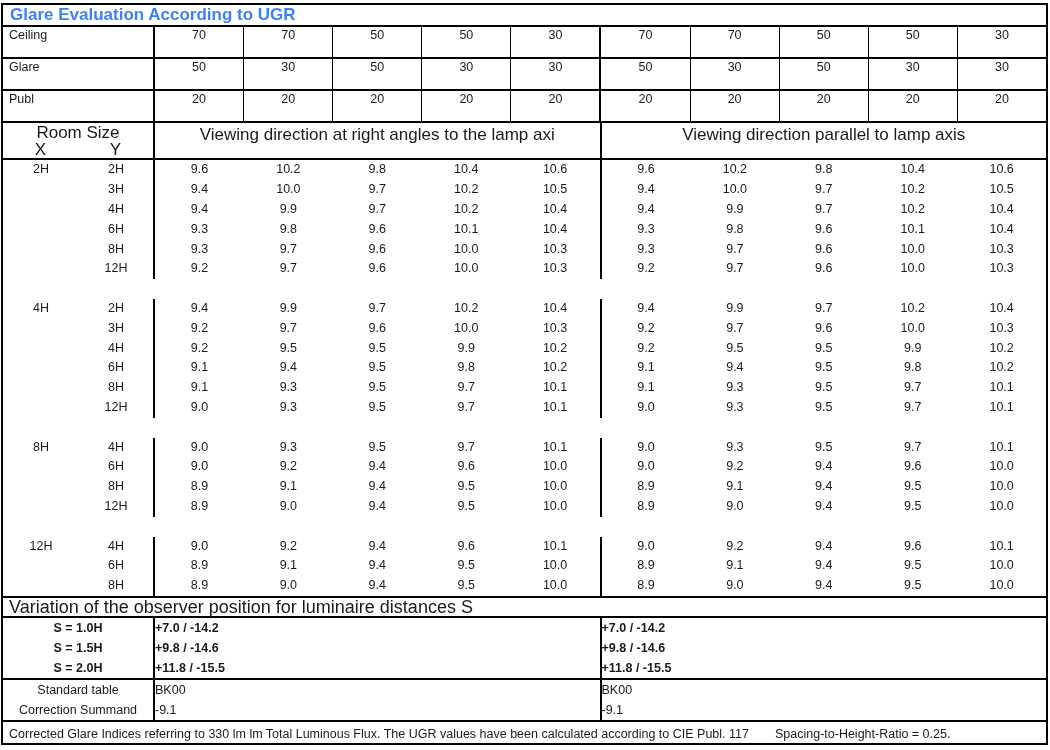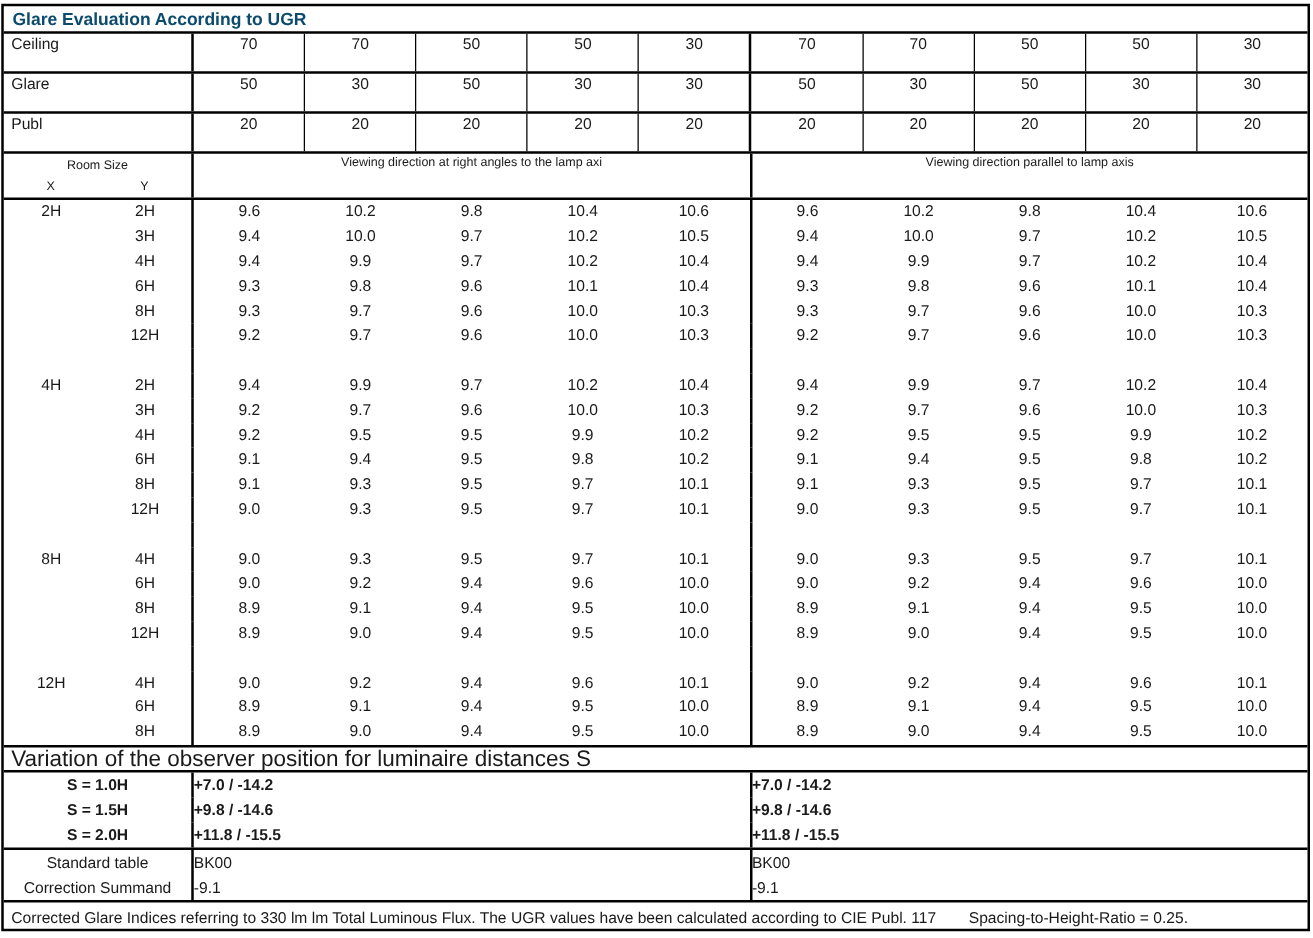--- a/index.html
+++ b/index.html
@@ -18,37 +18,37 @@
     display: flex;
     flex-direction: column;
   }
   
   .title-row {
     height: 26px;
     border-bottom: 2px solid #000;
     display: flex; align-items: center;
     padding-left: 7px;
   }
-  .title-row .t { font-weight: bold; font-size: 14px; color: #0c4a6e; }
+  .title-row .t { font-weight: bold; font-size: 17px; color: #3b82f6; }
   
   .srow { height: 32px; border-bottom: 2px solid #000; display: flex; font-size: 12.5px; }
   .slabel { width: 152px; border-right: 2px solid #000; padding-left: 6px; line-height: 17px; }
   .scell { flex: 1; border-right: 1px solid #000; text-align: center; line-height: 17px; }
   .scell:last-child { border-right: none; }
   .scell.mid { border-left: 1px solid #000; }
   
-  .head-row { height: 38px; border-bottom: 2px solid #000; display: flex; font-size: 10px; }
+  .head-row { height: 38px; border-bottom: 2px solid #000; display: flex; font-size: 17px; }
   .head-left { width: 152px; border-right: 2px solid #000; display: flex; flex-direction: column; }
   .room-size { text-align: center; line-height: 19px; }
   .xy { display: flex; }
   .xy span { flex: 1; text-align: center; line-height: 16px; }
   .dir { flex: 1; text-align: center; padding-top: 2px; }
   .dir.l { border-right: 2px solid #000; }
   
-  .drow { height: 19.8px; display: flex; font-size: 12.5px; line-height: 19.8px; }
+  .drow { height: 19.8px; display: flex; font-size: 12.5px; line-height: 19.8px; align-items: flex-end; }
   .xcell { width: 76px; text-align: center; }
   .ycell { width: 76px; text-align: center; border-right: 2px solid #000; }
   .vcell { flex: 1; text-align: center; }
   .vcell.mid { border-left: 2px solid #000; }
   
   .variation-row {
     height: 23px;
     border-top: 2px solid #000; border-bottom: 2px solid #000;
     padding-left: 6px;
     font-size: 18px; line-height: 18px;

